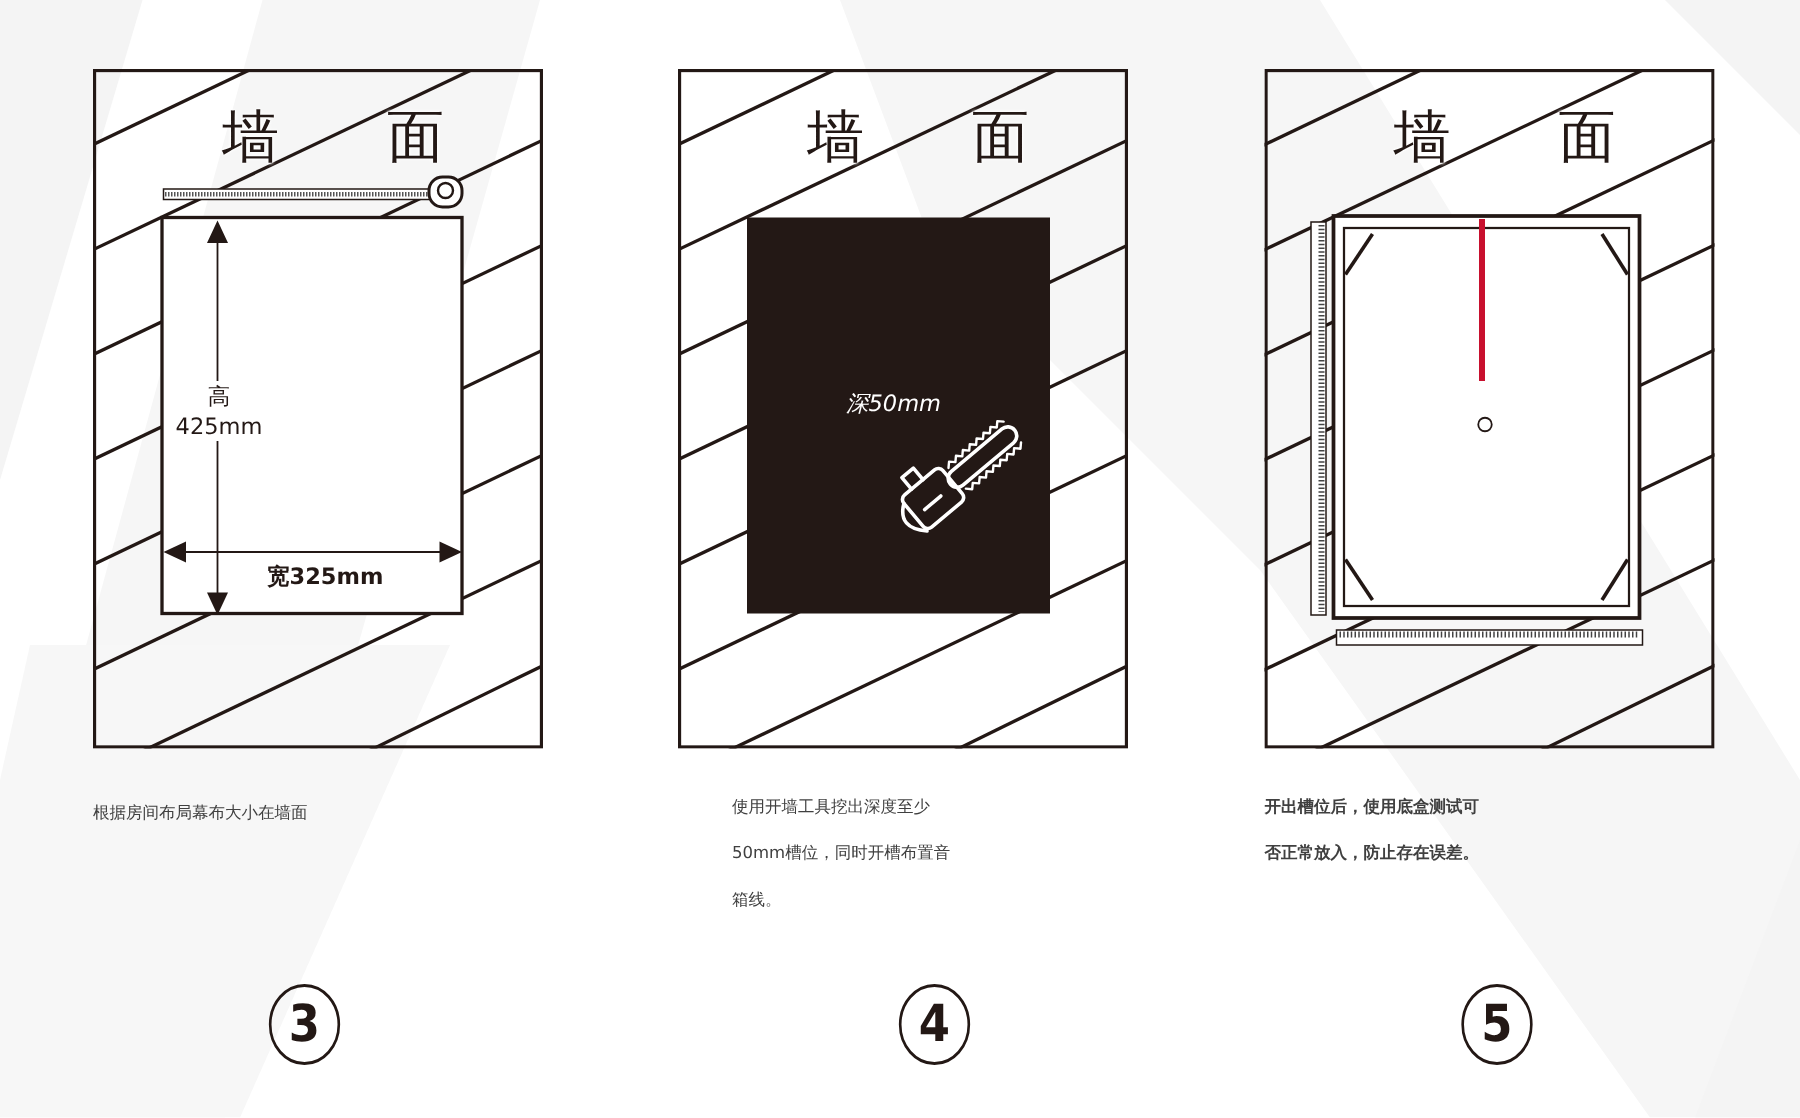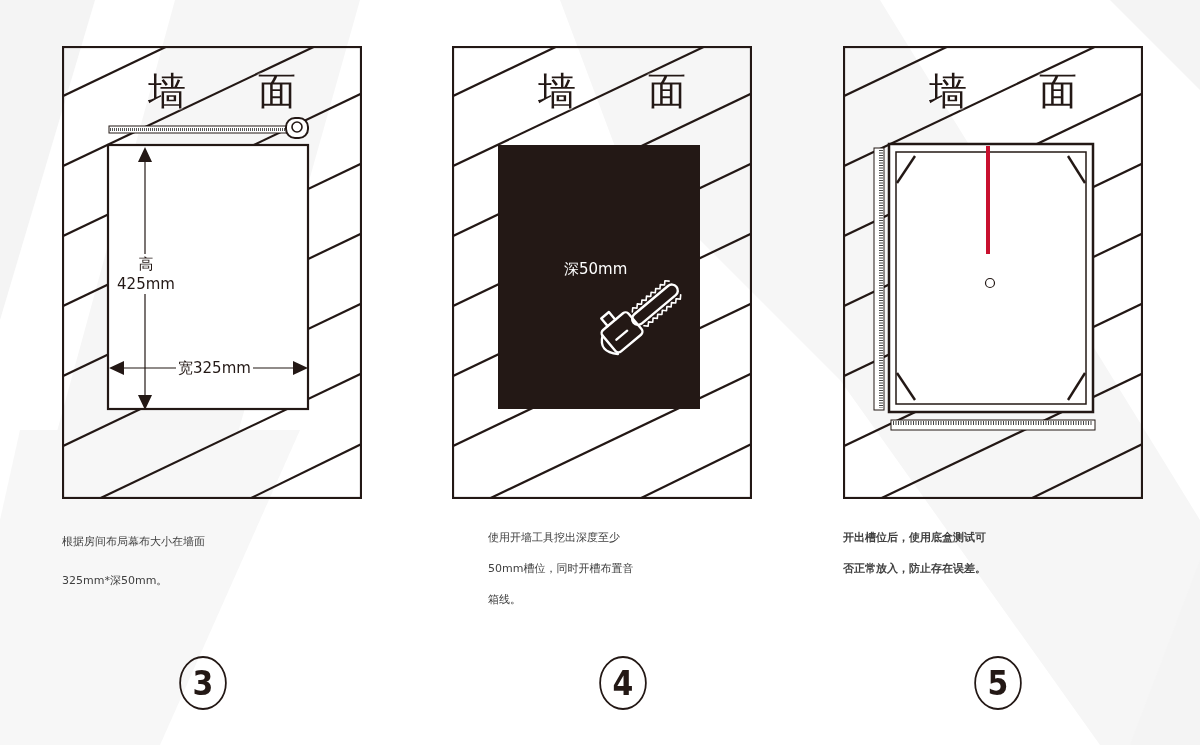--- a/index.html
+++ b/index.html
@@ -87,21 +87,21 @@
 
     <line x1="58" y1="322" x2="236" y2="322" stroke="#231815" stroke-width="1.2"></line>
     <polygon points="47,322 62,315 62,329" fill="#231815"></polygon>
     <polygon points="246,322 231,315 231,329" fill="#231815"></polygon>
   </svg>
   <div class="wall-label">墙 面</div>
   <div class="dim-text" style="left:52px; top:208px; width:64px;">
     <div>高</div>
     <div>425mm</div>
   </div>
-  <div class="dim-text" style="left:114px; top:312px; padding:0 2px;">宽325mm</div>
+  <div class="dim-text" style="left:114px; top:328px; padding:0 2px;font-weight:bold;">宽325mm</div>
 </div>
 
 <div class="panel" style="left:452px;">
   <svg width="300" height="453">
     <defs>
       <clipPath id="clip2">
           <rect x="0" y="0" width="300" height="453"></rect>
         </clipPath>
     </defs>
     <g clip-path="url(#clip2)" stroke="#231815" stroke-width="2.2">
@@ -123,21 +123,21 @@
       <rect x="2" y="-6" width="56" height="12" rx="6"></rect>
       <path d="M8,-9 l3,-3 l3,3 l3,-3 l3,3 l3,-3 l3,3 l3,-3 l3,3 l3,-3 l3,3 l3,-3 l3,3 l3,-3 l3,3 l3,-3 l3,3" stroke-width="1.6"></path>
       <path d="M8,9 l3,3 l3,-3 l3,3 l3,-3 l3,3 l3,-3 l3,3 l3,-3 l3,3 l3,-3 l3,3 l3,-3 l3,3 l3,-3 l3,3 l3,-3" stroke-width="1.6"></path>
       <rect x="-30" y="-14" width="34" height="28" rx="4"></rect>
       <path d="M-30,-10 q-14,10 0,24"></path>
       <path d="M-20,-14 l0,-10 l10,0 l0,10"></path>
       <line x1="-22" y1="2" x2="-8" y2="2"></line>
     </g>
   </svg>
   <div class="wall-label">墙 面</div>
-  <div class="depth-text" style="left:112px; top:214px;">深50mm</div>
+  <div class="depth-text" style="left:112px; top:214px;font-style:italic;">深50mm</div>
 </div>
 
 <div class="panel" style="left:843px;">
   <svg width="300" height="453">
     <defs>
       <clipPath id="clip3">
           <rect x="0" y="0" width="300" height="453"></rect>
         </clipPath>
     </defs>
     <g clip-path="url(#clip3)" stroke="#231815" stroke-width="2.2">
@@ -172,21 +172,20 @@
     <g>
       <rect x="48" y="374" width="204" height="10" fill="#fff" stroke="#231815" stroke-width="1"></rect>
       <line x1="50" y1="377" x2="250" y2="377" stroke="#444" stroke-width="4" stroke-dasharray="1 1.5"></line>
     </g>
   </svg>
   <div class="wall-label">墙 面</div>
 </div>
 
 <div class="desc" style="left:62px; line-height:39px;">
   <p>根据房间布局幕布大小在墙面</p>
-  <p>325mm*深50mm。</p>
 </div>
 <div class="desc" style="left:452px; line-height:31px;margin-left:36px;">
   <p>使用开墙工具挖出深度至少</p>
   <p>50mm槽位，同时开槽布置音</p>
   <p>箱线。</p>
 </div>
 <div class="desc" style="left:843px; line-height:31px;font-weight:bold;">
   <p>开出槽位后，使用底盒测试可</p>
   <p>否正常放入，防止存在误差。</p>
 </div>

